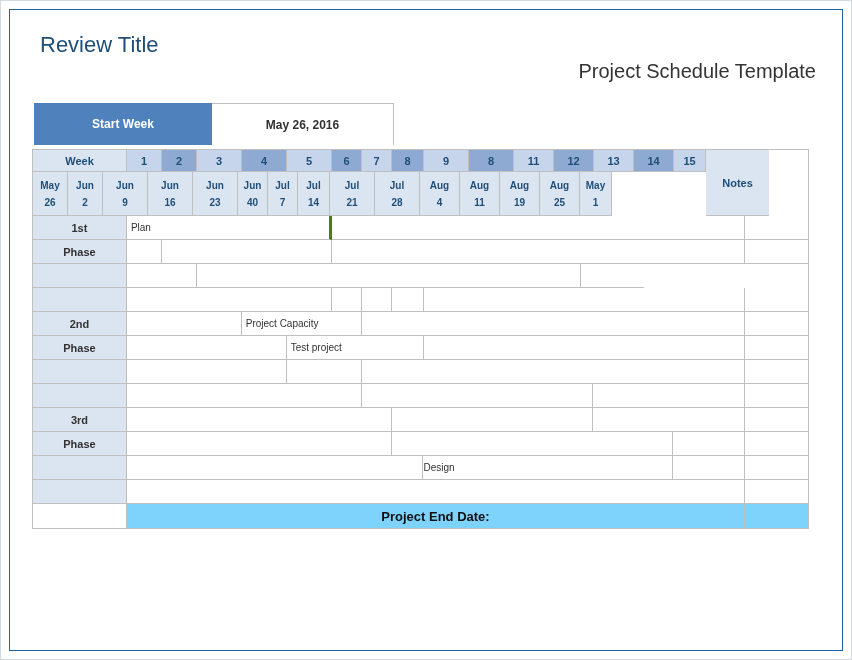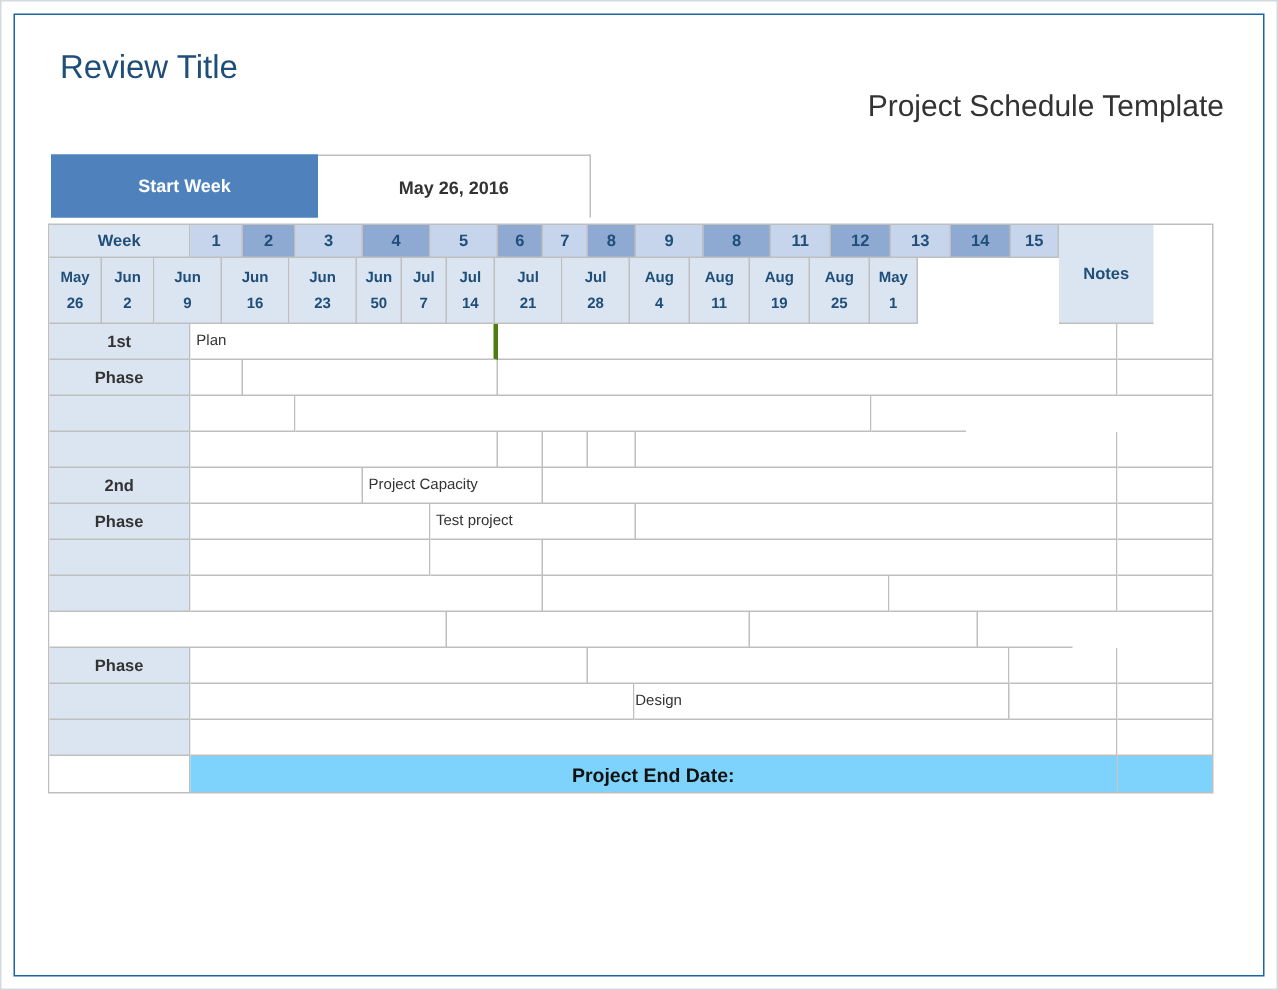--- a/index.html
+++ b/index.html
@@ -208,21 +208,21 @@
             <div>16</div>
         </div>
         <div class="cell c-week-w2 subhdr" style="flex-direction:column;height:44px;background:#dbe5f1">
           <div>Jun</div>
             <div style="height:6px"></div>
             <div>23</div>
         </div>
         <div class="cell subhdr" style="width:30px;flex-direction:column;height:44px;background:#dbe5f1">
           <div>Jun</div>
             <div style="height:6px"></div>
-            <div>50</div>
+            <div>40</div>
         </div>
         <div class="cell subhdr" style="width:30px;flex-direction:column;height:44px;background:#dbe5f1">
           <div>Jul</div>
             <div style="height:6px"></div>
             <div>7</div>
         </div>
         <div class="cell subhdr" style="width:32px;flex-direction:column;height:44px;background:#dbe5f1">
           <div>Jul</div>
             <div style="height:6px"></div>
             <div>14</div>
@@ -323,20 +323,21 @@
 
       <div class="row body-row">
         <div class="cell c-first"></div>
         <div class="cell" style="width:235px"></div>
         <div class="cell bar-greylt" style="width:232px"></div>
         <div class="cell" style="width:152px"></div>
         <div class="cell c-notes"></div>
       </div>
 
       <div class="row body-row">
+        <div class="cell c-first">3rd</div>
         <div class="cell" style="width:265px"></div>
         <div class="cell bar-design" style="width:202px"></div>
         <div class="cell" style="width:152px"></div>
         <div class="cell c-notes"></div>
       </div>
 
       <div class="row body-row">
         <div class="cell c-first">Phase</div>
         <div class="cell" style="width:265px"></div>
         <div class="cell bar-design" style="width:282px"></div>

